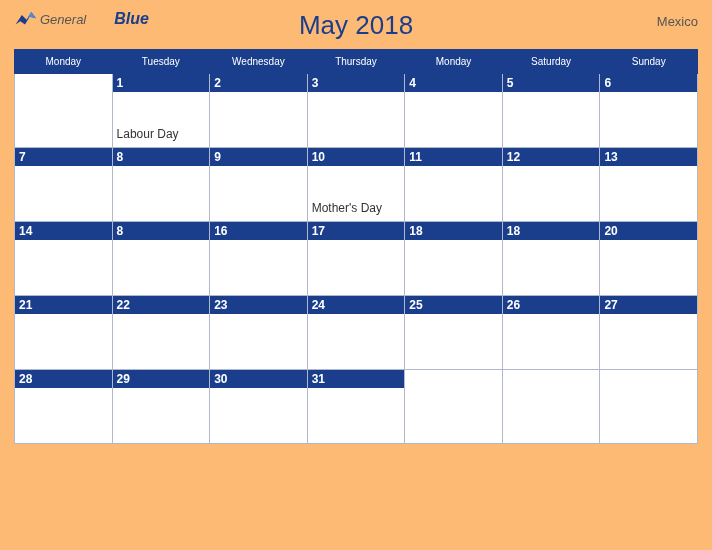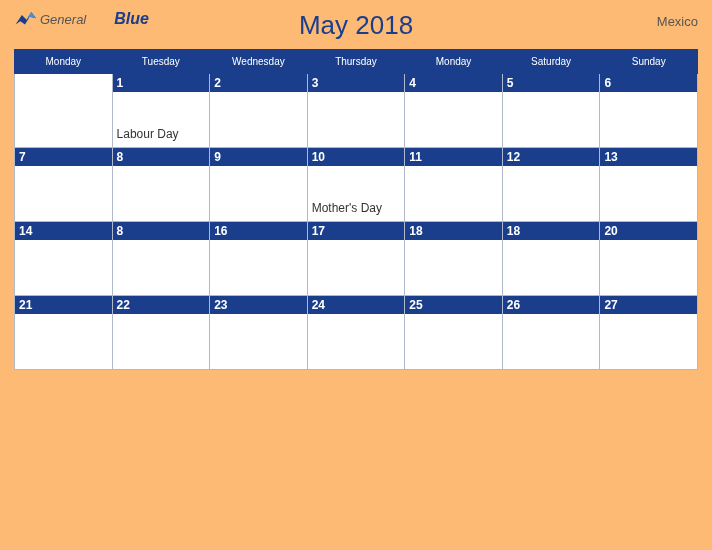--- a/index.html
+++ b/index.html
@@ -274,15 +274,40 @@
             <div class="cell-inner">
               <div class="date-strip">26</div>
             </div>
           </td>
           <td>
             <div class="cell-inner">
               <div class="date-strip">27</div>
             </div>
           </td>
         </tr>
+        <tr>
+          <td>
+            <div class="cell-inner">
+              <div class="date-strip">28</div>
+            </div>
+          </td>
+          <td>
+            <div class="cell-inner">
+              <div class="date-strip">29</div>
+            </div>
+          </td>
+          <td>
+            <div class="cell-inner">
+              <div class="date-strip">30</div>
+            </div>
+          </td>
+          <td>
+            <div class="cell-inner">
+              <div class="date-strip">31</div>
+            </div>
+          </td>
+          <td class="empty"></td>
+          <td class="empty"></td>
+          <td class="empty"></td>
+        </tr>
       </tbody>
   </table>
 </div>
 
 </body></html>

